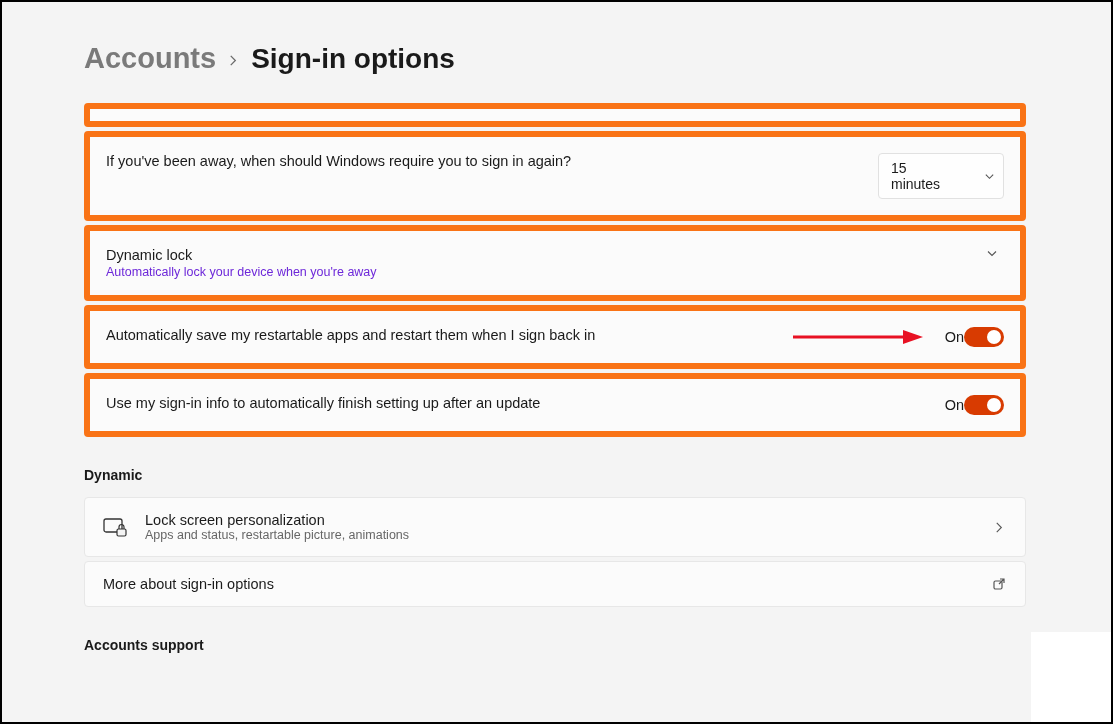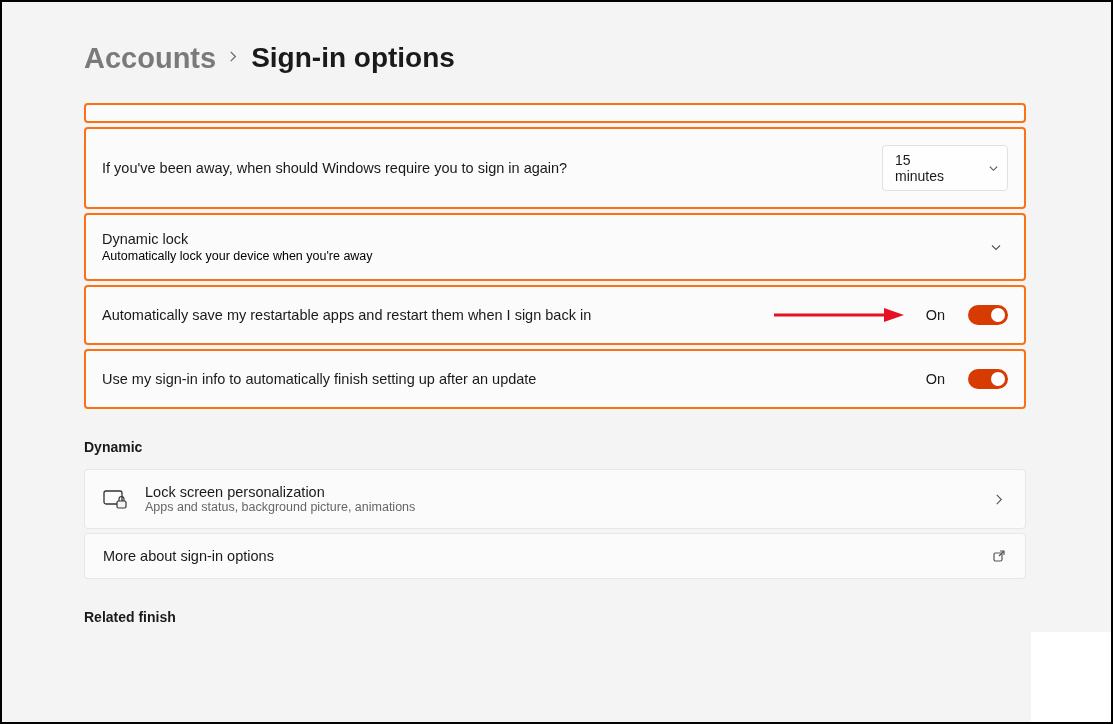--- a/index.html
+++ b/index.html
@@ -14,65 +14,65 @@
       height: 724px;
       border: 2px solid #000;
       position: relative;
       overflow: hidden;
     }
     .container {
       padding: 40px 85px 20px 82px;
     }
     .breadcrumb {
       display: flex;
+      align-items: center;
       gap: 12px;
       margin-bottom: 28px;
     }
     .breadcrumb-parent {
       font-size: 29px;
       font-weight: 600;
       color: #7a7a7a;
     }
     .breadcrumb-sep {
       font-size: 18px;
       color: #6a6a6a;
       margin-top: 4px;
     }
     .breadcrumb-current {
       font-size: 28px;
       font-weight: 600;
       color: #1a1a1a;
     }
     .card {
       background: #fbfbfb;
-      border: 2px solid #f97316;
+      border: 6px solid #f97316;
       border-radius: 4px;
       margin-bottom: 4px;
       display: flex;
-      align-items: center;
       padding: 16px 16px;
       min-height: 60px;
     }
     .card.stub {
       min-height: 20px;
       padding: 6px;
     }
     .card-main {
       flex: 1;
       display: flex;
       flex-direction: column;
       gap: 2px;
     }
     .card-title {
       font-size: 14.5px;
       color: #1a1a1a;
     }
     .card-sub {
       font-size: 12.5px;
-      color: #000000;
+      color: #6d28d9;
     }
     .dropdown {
       background: #fefefe;
       border: 1px solid #e1e1e1;
       border-radius: 4px;
       padding: 6px 12px;
       width: 126px;
       display: flex;
       align-items: center;
       justify-content: space-between;
@@ -84,21 +84,21 @@
     .chevron-icon {
       width: 12px;
       height: 12px;
       display: inline-flex;
       align-items: center;
       justify-content: center;
     }
     .toggle-wrap {
       display: flex;
       align-items: center;
-      gap: 23px;
+      gap: 0;
     }
     .toggle-label {
       font-size: 14.5px;
       color: #1a1a1a;
     }
     .toggle {
       width: 40px;
       height: 20px;
       border-radius: 20px;
       position: relative;
@@ -261,38 +261,38 @@
   <div class="link-card">
     <div class="link-icon">
       <svg width="24" height="22" viewBox="0 0 24 22">
         <rect x="1" y="3" width="18" height="13" rx="2" stroke="#333" stroke-width="1.3" fill="none"></rect>
         <rect x="14" y="13" width="9" height="7" rx="1.5" fill="#f4f4f4" stroke="#333" stroke-width="1.2"></rect>
         <path d="M16 13 v-2 a2.5 2.5 0 0 1 5 0 v2" stroke="#333" stroke-width="1.2" fill="none"></path>
       </svg>
     </div>
     <div class="link-main">
       <div class="link-title">Lock screen personalization</div>
-      <div class="link-sub">Apps and status, background picture, animations</div>
+      <div class="link-sub">Apps and status, restartable picture, animations</div>
     </div>
     <div class="trail-icon">
       <svg width="11" height="11" viewBox="0 0 12 12">
           <path d="M3 1 L8 6 L3 11" stroke="#555" stroke-width="1.2" fill="none"></path>
         </svg>
     </div>
   </div>
 
   <div class="link-card">
     <div class="link-main">
       <div class="link-title">More about sign-in options</div>
     </div>
     <div class="trail-icon">
       <svg width="14" height="14" viewBox="0 0 14 14">
         <rect x="2" y="4" width="8" height="8" rx="1.5" stroke="#555" stroke-width="1.2" fill="none"></rect>
         <path d="M8 2 h4 v4 M12 2 L7 7" stroke="#555" stroke-width="1.2" fill="none"></path>
       </svg>
     </div>
   </div>
 
-  <div class="section-heading">Related finish</div>
+  <div class="section-heading">Accounts support</div>
 
 </div>
 
 <div class="whitebox"></div>
 
 </body></html>

